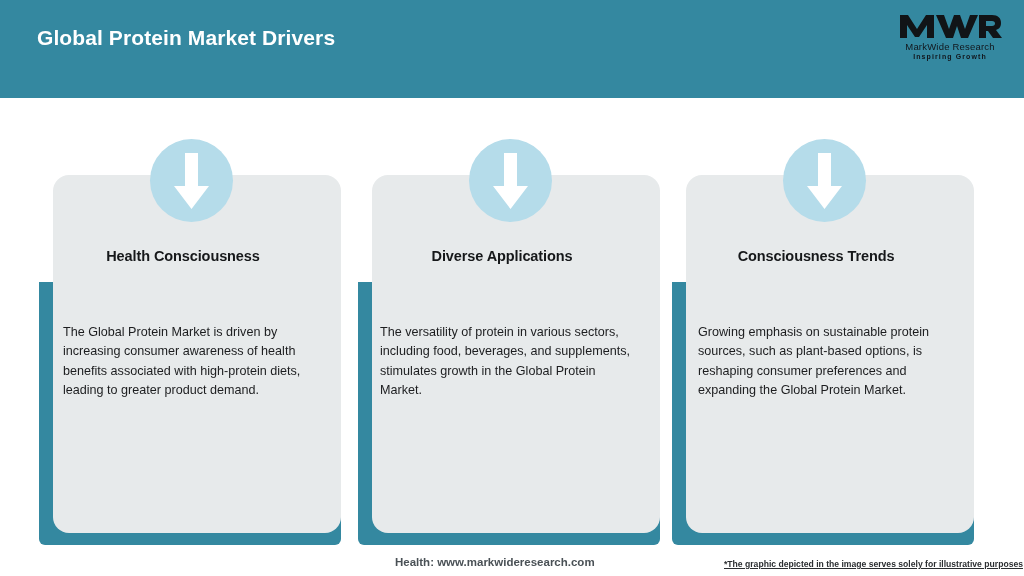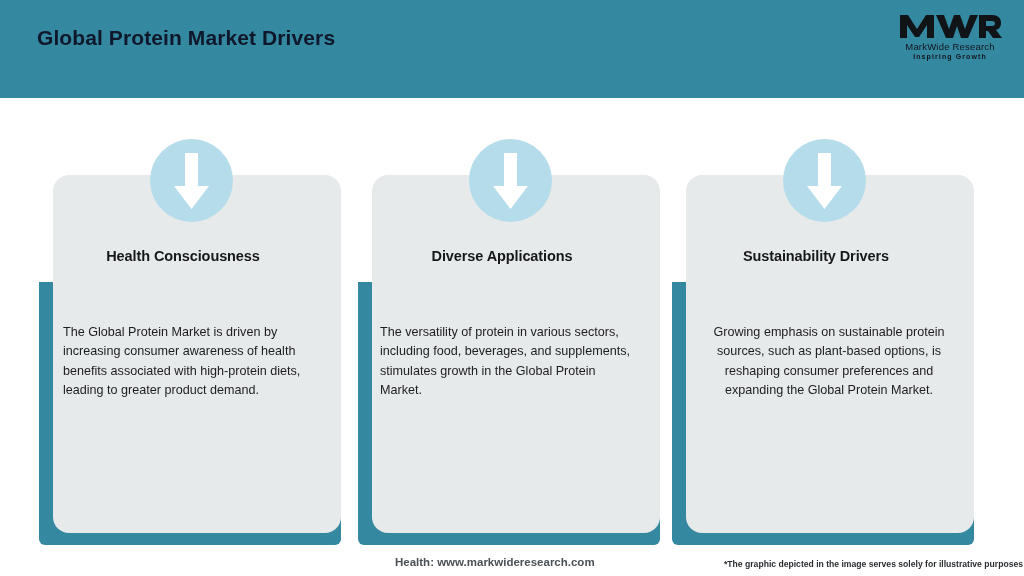--- a/index.html
+++ b/index.html
@@ -24,21 +24,21 @@
     width: 1024px;
     height: 98px;
     background: #3488a0;
   }
   .header-title {
     position: absolute;
     left: 37px;
     top: 26px;
     font-size: 21px;
     font-weight: bold;
-    color: #0f172a;
+    color: #ffffff;
     letter-spacing: 0.1px;
     white-space: nowrap;
   }
 
   
   .logo {
     position: absolute;
     right: 22px;
     top: 12px;
     width: 104px;
@@ -141,40 +141,41 @@
     position: absolute;
     left: 24px;
     top: 225px;
     width: 252px;
     font-size: 12.6px;
     line-height: 19.4px;
     color: #1c1d1f;
     text-align: left;
   }
   .card-wrap.c2 .card-body { left: 22px; width: 254px; }
-  .card-wrap.c3 .card-body { left: 26px; width: 262px; text-align: center; }
+  .card-wrap.c3 .card-body { left: 26px; width: 262px; }
 
   
   .source {
     position: absolute;
     left: 395px;
     top: 556px;
     font-size: 11.5px;
     font-weight: bold;
     color: #4a5156;
     white-space: nowrap;
   }
   .disclaimer {
     position: absolute;
     left: 724px;
     top: 559px;
     font-size: 8.6px;
     font-weight: bold;
     color: #2b2e31;
     white-space: nowrap;
+    text-decoration: underline;
   }
 </style>
 </head>
 <body>
 
 <div class="header">
   <div class="header-title">Global Protein Market Drivers</div>
 
   <div class="logo">
     <svg class="logo-mark" viewBox="0 0 104 28">
@@ -214,20 +215,20 @@
   </div>
 
   <div class="card-wrap c3">
     <div class="accent"></div>
     <div class="card"></div>
     <div class="badge">
       <svg viewBox="0 0 37 56">
         <path d="M12 0 L25 0 L25 33 L36 33 L18.5 56 L1 33 L12 33 Z" fill="#ffffff"></path>
       </svg>
     </div>
-    <div class="card-title">Sustainability Drivers</div>
+    <div class="card-title">Consciousness Trends</div>
     <div class="card-body">Growing emphasis on sustainable protein sources, such as plant-based options, is reshaping consumer preferences and expanding the Global Protein Market.</div>
   </div>
 
 </div>
 
 <div class="source">Health: www.markwideresearch.com</div>
 <div class="disclaimer">*The graphic depicted in the image serves solely for illustrative purposes</div>
 
 </body></html>

